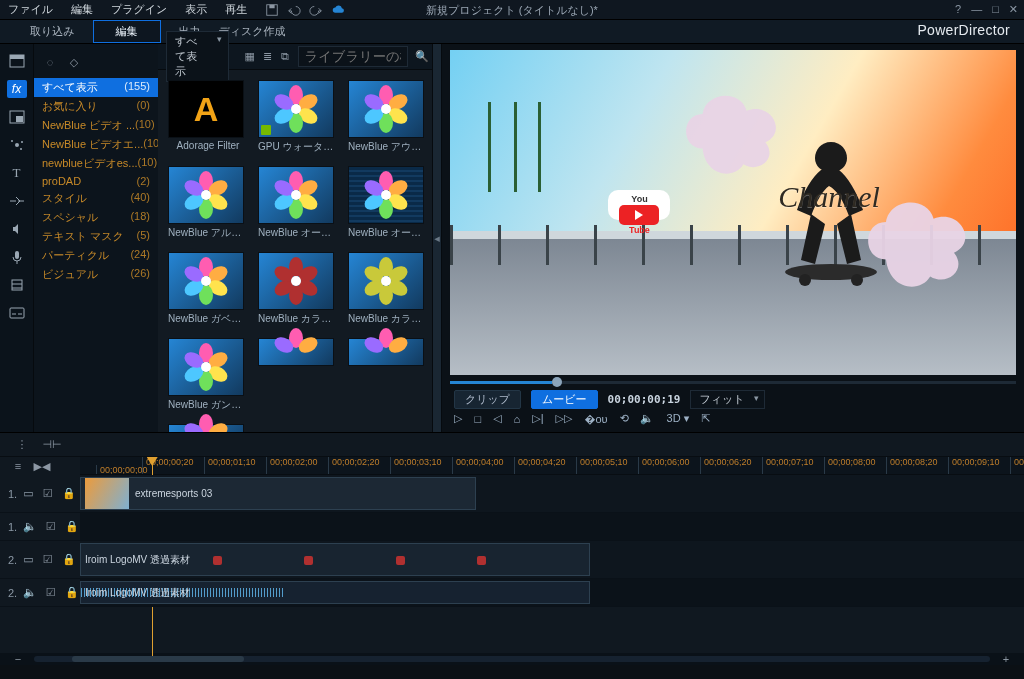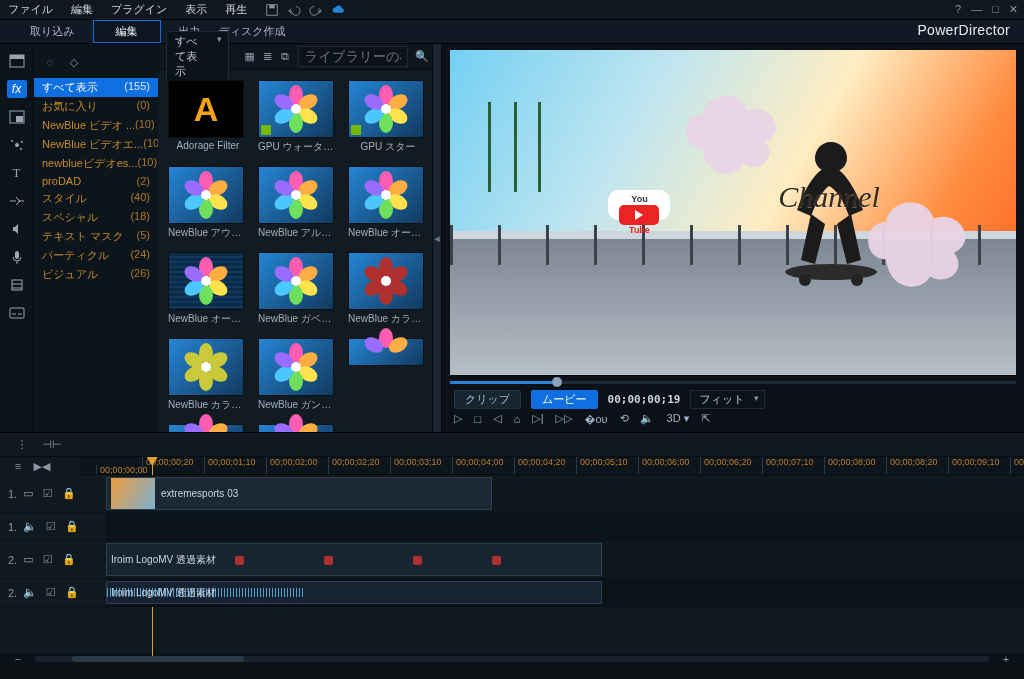--- a/index.html
+++ b/index.html
@@ -70,21 +70,21 @@
 .timeline{height:233px;background:#101820;border-top:1px solid #000;display:flex;flex-direction:column;}
 .tl-top{height:24px;display:flex;align-items:center;padding-left:14px;gap:14px;border-bottom:1px solid #080d12;}
 .ruler{height:18px;position:relative;background:#0c141c;border-bottom:1px solid #080d12;margin-left:80px;overflow:hidden;}
 .ruler .tick{position:absolute;top:0;height:18px;border-left:1px solid #2a3a48;color:#bf7e2a;font-size:9px;padding-left:3px;white-space:nowrap;}
 .playhead{position:absolute;top:0;width:1px;height:200px;background:#e0a030;}
 .playhead .head{position:absolute;top:0;left:-5px;width:11px;height:9px;background:#e0a030;clip-path:polygon(0 0,100% 0,50% 100%);}
 .tracks{flex:1;overflow:hidden;position:relative;}
 .trow{height:38px;display:flex;align-items:center;border-bottom:1px solid #0a1118;}
 .trow.short{height:28px;}
 .thead{width:80px;display:flex;align-items:center;gap:6px;padding-left:8px;color:#8b98a5;}
-.tbody{flex:1;height:100%;position:relative;background:#0e161e;margin-left:26px;}
+.tbody{flex:1;height:100%;position:relative;background:#0e161e;}
 .tbody.alt{background:#0b1219;}
 .clip{position:absolute;top:2px;bottom:2px;background:#1c2834;border:1px solid #2d4050;display:flex;align-items:center;padding-left:4px;color:#cbd5df;font-size:10px;overflow:hidden;}
 .clip .cthumb{width:44px;height:100%;background:linear-gradient(120deg,#ec9b3c,#7fb0d1);margin-right:6px;}
 .marker{position:absolute;top:12px;width:9px;height:9px;background:#b03030;border-radius:2px;}
 .wave{position:absolute;inset:0;background:
   repeating-linear-gradient(90deg, rgba(59,143,198,0) 0 1px, rgba(59,143,198,.0) 1px 2px),
   linear-gradient(#162230,#162230);
 }
 .wave::after{content:"";position:absolute;left:0;right:60%;top:6px;bottom:6px;background:repeating-linear-gradient(90deg, rgba(90,170,220,.9) 0 1px, transparent 1px 3px);}
 .hscroll{height:12px;background:#0a1118;display:flex;align-items:center;padding:0 10px;gap:8px;}
@@ -119,20 +119,21 @@
           <path d="M6 4a5 5 0 1 0 5 5h3" fill="none" stroke="#8c97a3"></path>
           <path d="M11 6l3 3-3 3" fill="none" stroke="#8c97a3"></path>
         </svg>
       </span>
     <span class="micon">
         <svg viewBox="0 0 16 16">
           <path d="M5 11a3 3 0 0 1 0-6 4 4 0 0 1 7.5 1A2.5 2.5 0 0 1 12 11z" fill="#2585d4"></path>
         </svg>
       </span>
   </span>
+  <div class="title-center">新規プロジェクト (タイトルなし)*</div>
   <div class="win-controls">
     <span>?</span>
     <span>—</span>
     <span>□</span>
     <span>✕</span>
   </div>
 </div>
 <div class="brand">PowerDirector</div>
 
 <div class="toolbar">
@@ -278,35 +279,20 @@
                 <div class="petal" style="background: rgb(255, 173, 66); transform: rotate(60deg);"></div>
                 <div class="petal" style="background: rgb(255, 227, 77); transform: rotate(120deg);"></div>
                 <div class="petal" style="background: rgb(111, 224, 91); transform: rotate(180deg);"></div>
                 <div class="petal" style="background: rgb(77, 199, 255); transform: rotate(240deg);"></div>
                 <div class="petal" style="background: rgb(154, 107, 255); transform: rotate(300deg);"></div>
                 <div class="c"></div>
               </div>
               <div class="nv"></div>
             </div>
             <div class="lbl">GPU ウォーターフォール</div>
-          </div>
-          <div class="thumb">
-            <div class="img">
-              <div class="flower">
-                <div class="petal" style="background: rgb(255, 93, 177); transform: rotate(0deg);"></div>
-                <div class="petal" style="background: rgb(255, 173, 66); transform: rotate(60deg);"></div>
-                <div class="petal" style="background: rgb(255, 227, 77); transform: rotate(120deg);"></div>
-                <div class="petal" style="background: rgb(111, 224, 91); transform: rotate(180deg);"></div>
-                <div class="petal" style="background: rgb(77, 199, 255); transform: rotate(240deg);"></div>
-                <div class="petal" style="background: rgb(154, 107, 255); transform: rotate(300deg);"></div>
-                <div class="c"></div>
-              </div>
-              <div class="nv"></div>
-            </div>
-            <div class="lbl">GPU スター</div>
           </div>
           <div class="thumb">
             <div class="img">
               <div class="flower">
                 <div class="petal" style="background: rgb(255, 93, 177); transform: rotate(0deg);"></div>
                 <div class="petal" style="background: rgb(255, 173, 66); transform: rotate(60deg);"></div>
                 <div class="petal" style="background: rgb(255, 227, 77); transform: rotate(120deg);"></div>
                 <div class="petal" style="background: rgb(111, 224, 91); transform: rotate(180deg);"></div>
                 <div class="petal" style="background: rgb(77, 199, 255); transform: rotate(240deg);"></div>
                 <div class="petal" style="background: rgb(154, 107, 255); transform: rotate(300deg);"></div>

